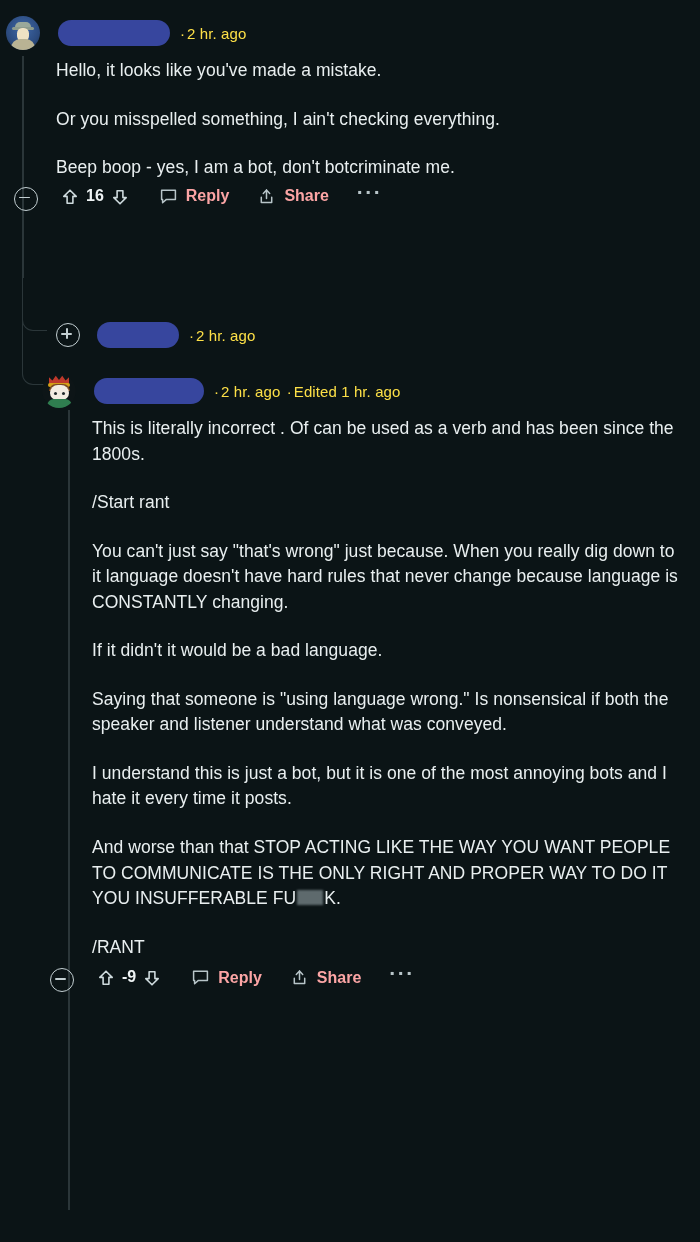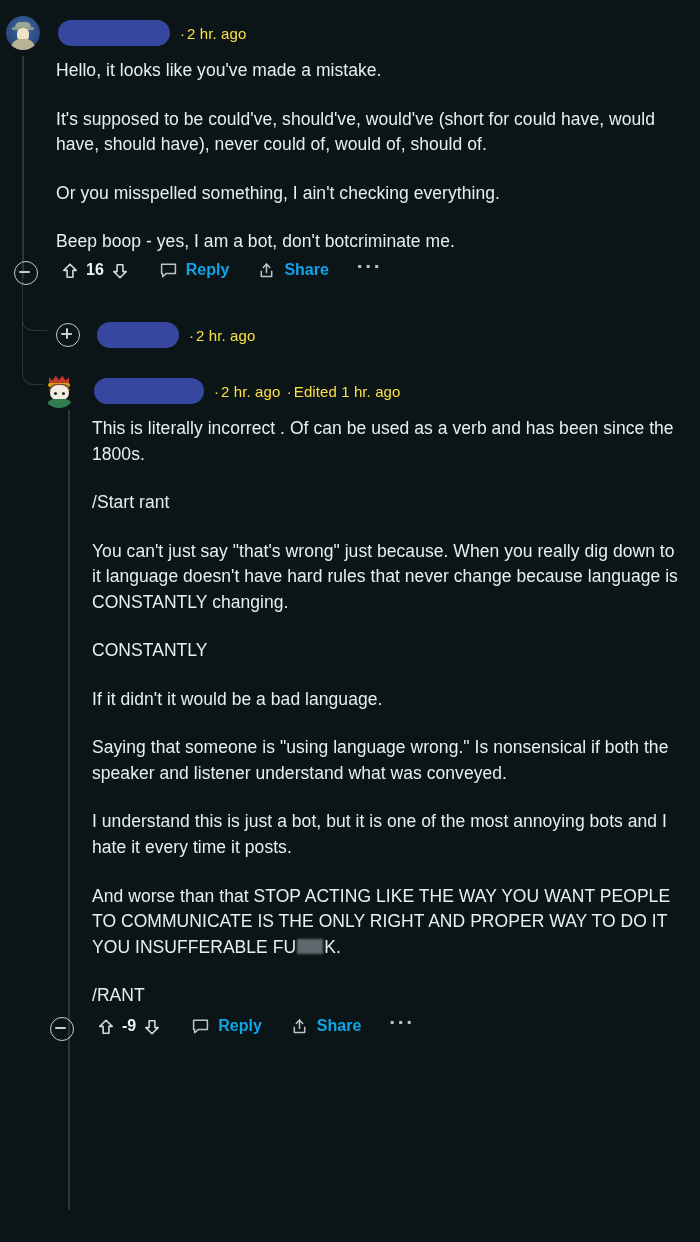--- a/index.html
+++ b/index.html
@@ -221,21 +221,21 @@
     min-width: 14px;
     text-align: center;
     margin: 0 6px;
   }
 
   .svgicon { display: block; }
 
   .act-label {
     font-size: 16px;
     font-weight: 700;
-    color: #0ea5e9;
+    color: #fca5a5;
     margin-left: 8px;
   }
 
   .more-dots {
     font-size: 21px;
     font-weight: 700;
     color: #b8c5c9;
     line-height: 10px;
     letter-spacing: 1.5px;
   }
@@ -286,21 +286,20 @@
         <div class="body"></div>
       </div>
       <span class="redaction" style="width:112px; margin-left:18px;"></span>
       <span class="meta">
         <span class="dot">·</span><span>2 hr. ago</span>
       </span>
     </div>
 
     <div class="body-text">
       <p>Hello, it looks like you've made a mistake.</p>
-      <p>It's supposed to be could've, should've, would've (short for could have, would have, should have), never could of, would of, should of.</p>
       <p>Or you misspelled something, I ain't checking everything.</p>
       <p>Beep boop - yes, I am a bot, don't botcriminate me.</p>
     </div>
 
     <div class="actions">
       <div class="collapse-btn"></div>
 
       <div class="act" style="margin-left:22px;">
         <svg class="svgicon" width="20" height="20" viewBox="0 0 20 20">
           <path d="M10 3.2 L16.2 9.4 L12.9 9.4 L12.9 16.3 L7.1 16.3 L7.1 9.4 L3.8 9.4 Z" fill="none" stroke="#cdd9dc" stroke-width="1.6" stroke-linejoin="round"></path>
@@ -360,21 +359,20 @@
       <span class="meta">
         <span class="dot">·</span><span>2 hr. ago</span>
         <span class="dot">·</span><span>Edited 1 hr. ago</span>
       </span>
     </div>
 
     <div class="body-text">
       <p>This is literally incorrect . Of can be used as a verb and has been since the 1800s.</p>
       <p>/Start rant</p>
       <p>You can't just say "that's wrong" just because. When you really dig down to it language doesn't have hard rules that never change because language is CONSTANTLY changing.</p>
-      <p>CONSTANTLY</p>
       <p>If it didn't it would be a bad language.</p>
       <p>Saying that someone is "using language wrong." Is nonsensical if both the speaker and listener understand what was conveyed.</p>
       <p>I understand this is just a bot, but it is one of the most annoying bots and I hate it every time it posts.</p>
       <p><span>And worse than that STOP ACTING LIKE THE WAY YOU WANT PEOPLE TO COMMUNICATE IS THE ONLY RIGHT AND PROPER WAY TO DO IT YOU INSUFFERABLE FU</span><span class="censor"></span><span>K.</span></p>
       <p>/RANT</p>
     </div>
 
     <div class="actions">
       <div class="collapse-btn"></div>
 

